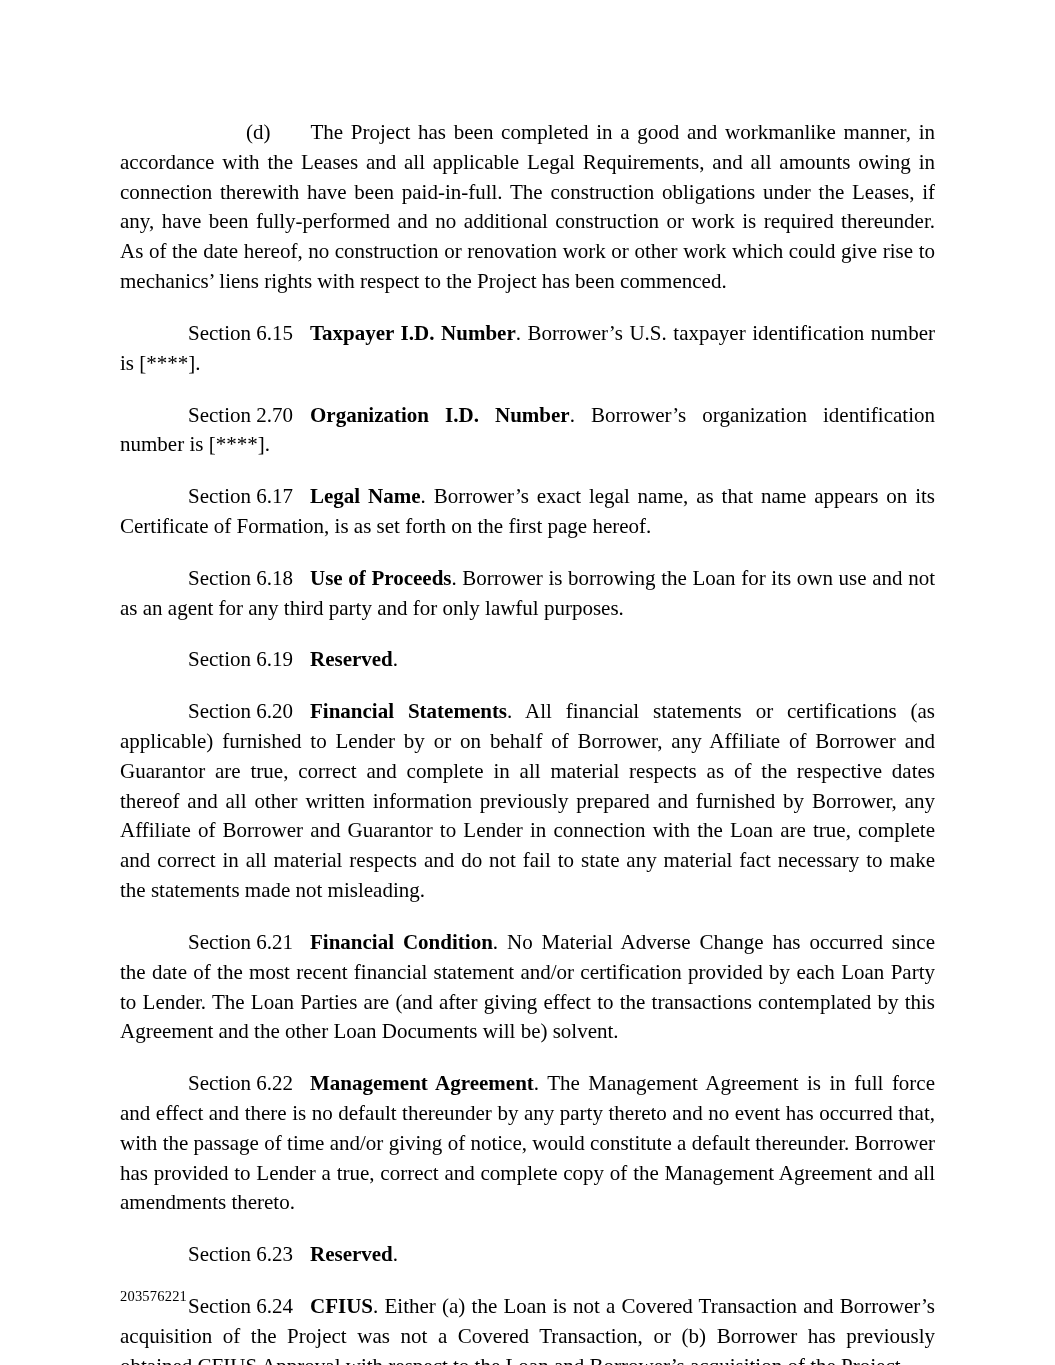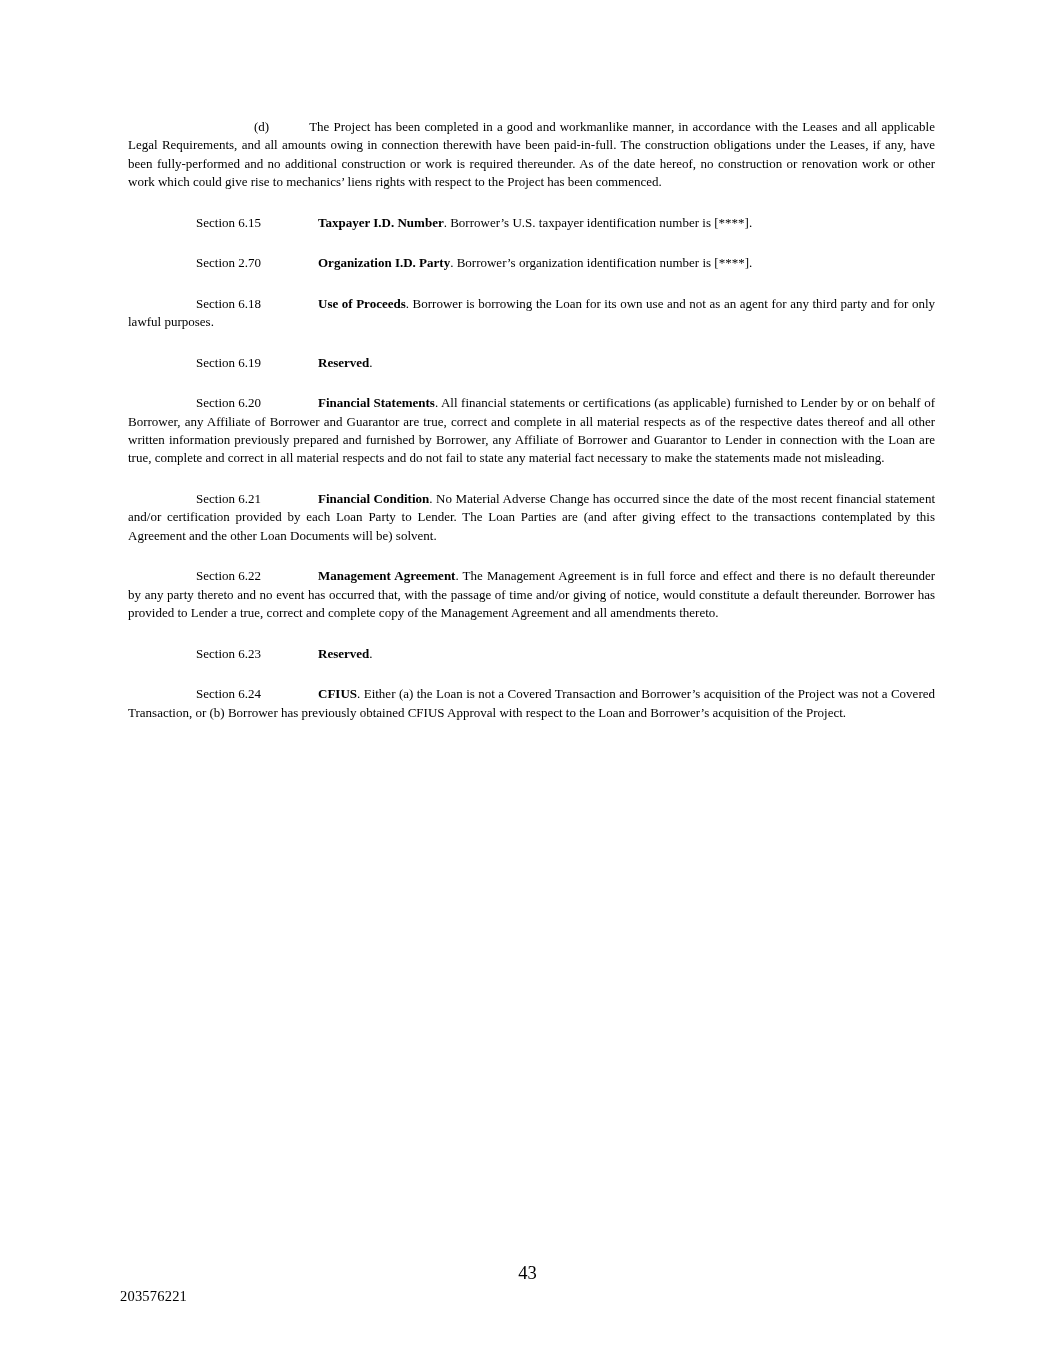--- a/index.html
+++ b/index.html
@@ -16,22 +16,22 @@
     color: #000000;
     box-sizing: border-box;
   }
   .content {
     position: absolute;
     left: 120px;
     top: 118px;
     width: 815px;
   }
   p.para {
-    margin: 0 0 22px 8px;
-    font-size: 13px;
+    margin: 0 0 22px 0;
+    font-size: 21px;
     line-height: 1.42;
     text-align: justify;
     text-justify: inter-word;
     hyphens: none;
   }
   p.para:last-child {
     margin-bottom: 0;
   }
   .indent {
     display: inline-block;
@@ -78,23 +78,26 @@
 
     <p class="para">
       <span class="indent-wide"></span><span>(d)</span><span class="gap"></span><span>The Project has been completed in a good and workmanlike manner, in accordance with the Leases and all applicable Legal Requirements, and all amounts owing in connection therewith have been paid-in-full.  The construction obligations under the Leases, if any, have been fully-performed and no additional construction or work is required thereunder.  As of the date hereof, no construction or renovation work or other work which could give rise to mechanics’ liens rights with respect to the Project has been commenced.</span>
     </p>
 
     <p class="para">
       <span class="indent"></span><span class="secnum">Section 6.15</span><span class="bold-underline">Taxpayer I.D. Number</span><span>.  Borrower’s U.S. taxpayer identification number is [****].</span>
     </p>
 
     <p class="para">
-      <span class="indent"></span><span class="secnum">Section 2.70</span><span class="bold-underline">Organization I.D. Party</span><span>.  Borrower’s organization identification number is [****].</span>
+      <span class="indent"></span><span class="secnum">Section 2.70</span><span class="bold-underline">Organization I.D. Number</span><span>.  Borrower’s organization identification number is [****].</span>
     </p>
 
+    <p class="para">
+      <span class="indent"></span><span class="secnum">Section 6.17</span><span class="bold-underline">Legal Name</span><span>.  Borrower’s exact legal name, as that name appears on its Certificate of Formation, is as set forth on the first page hereof.</span>
+    </p>
 
     <p class="para">
       <span class="indent"></span><span class="secnum">Section 6.18</span><span class="bold-underline">Use of Proceeds</span><span>.  Borrower is borrowing the Loan for its own use and not as an agent for any third party and for only lawful purposes.</span>
     </p>
 
     <p class="para">
       <span class="indent"></span><span class="secnum">Section 6.19</span><span class="bold-underline">Reserved</span><span>.</span>
     </p>
 
     <p class="para">
@@ -113,15 +116,14 @@
       <span class="indent"></span><span class="secnum">Section 6.23</span><span class="bold-underline">Reserved</span><span>.</span>
     </p>
 
     <p class="para">
       <span class="indent"></span><span class="secnum">Section 6.24</span><span class="bold-underline">CFIUS</span><span>.  Either (a) the Loan is not a Covered Transaction and Borrower’s acquisition of the Project was not a Covered Transaction, or (b) Borrower has previously obtained CFIUS Approval with respect to the Loan and Borrower’s acquisition of the Project.</span>
     </p>
 
 
   </div>
 
-  <div class="page-number">43</div>
   <div class="footer-ref">203576221</div>
 </div>
 
 </body></html>

